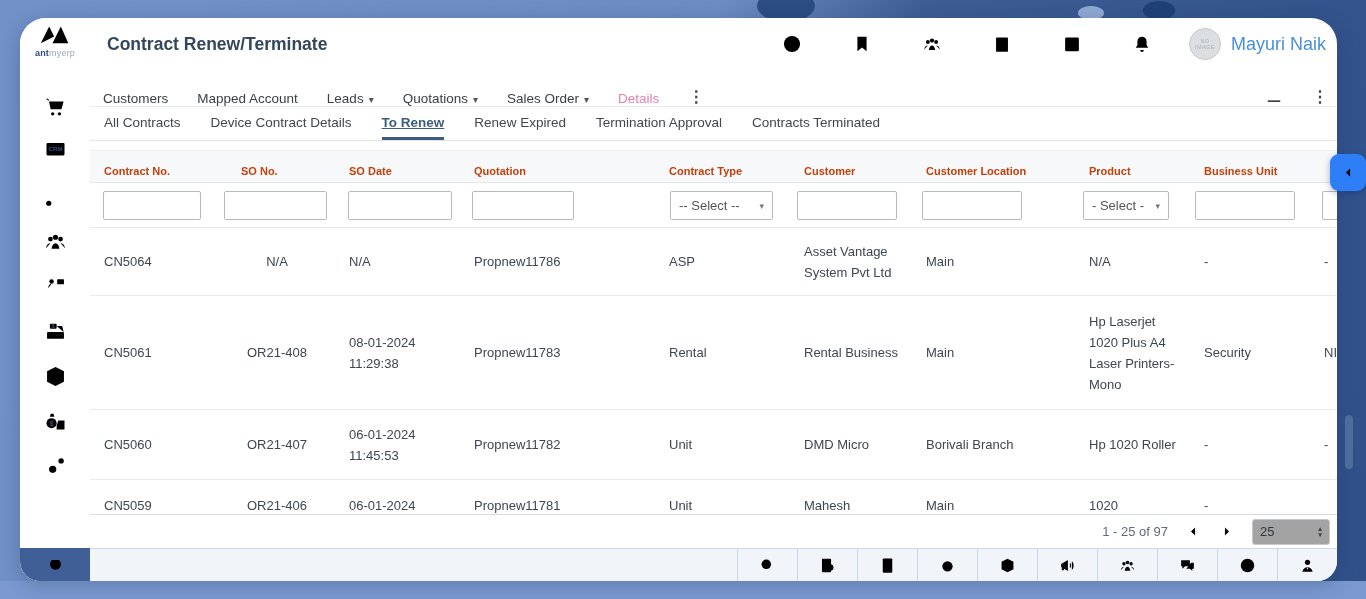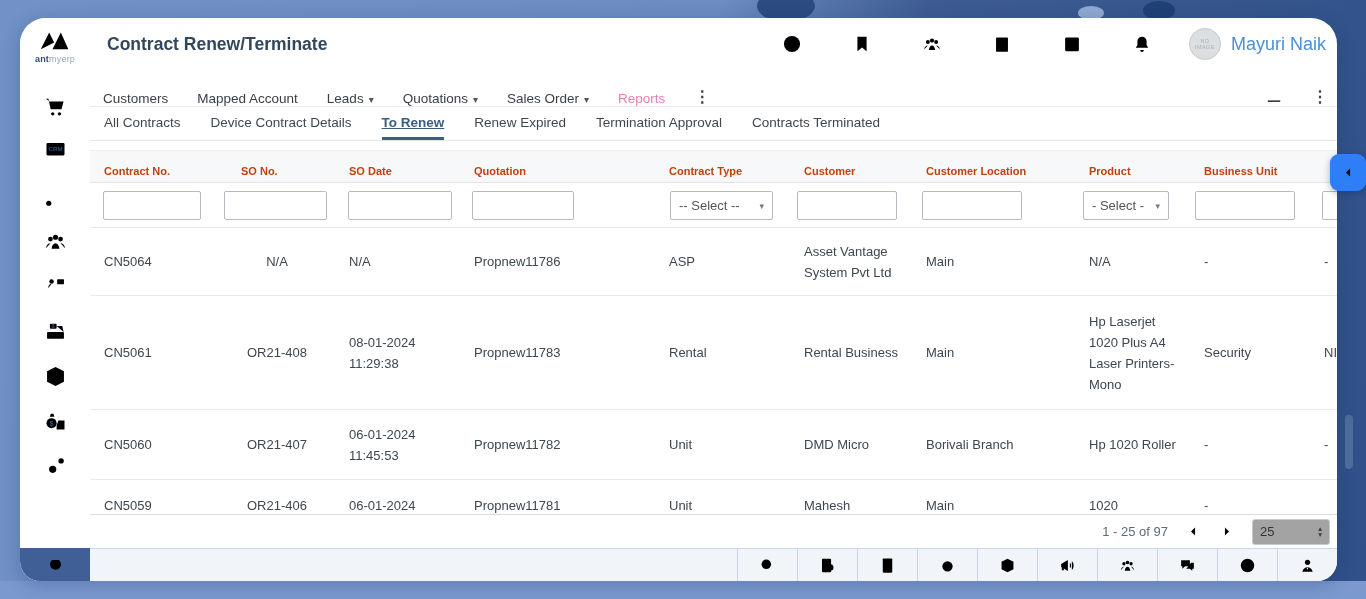--- a/index.html
+++ b/index.html
@@ -15,21 +15,21 @@
   .bump3 { left:1143px; top:1px; width:32px; height:19px; background:#1f4176; }
   .bottom-strip { position:absolute; left:0; top:581px; width:1366px; height:18px; background:#7b99cf; }
 
   
   .window { position:absolute; left:20px; top:18px; width:1317px; height:563px;
     background:#fff; border-radius:26px 26px 20px 20px; overflow:hidden;
     box-shadow:0 4px 18px rgba(20,40,80,.25); }
 
   
   .sidebar { position:absolute; left:0; top:0; width:70px; height:100%; background:#fff; }
-  .logo { height:66px; display:flex; flex-direction:column; align-items:center; padding-top:9px; color:#2b4a78; }
+  .logo { height:66px; display:flex; flex-direction:column; align-items:center; padding-top:3px; color:#2b4a78; }
   .logo-text { font-size:9px; margin-top:1px; letter-spacing:.2px; }
   .logo-text b { color:#2b4a78; font-weight:700; }
   .logo-text span { color:#9aa7b8; font-weight:400; }
   .side-item { height:45px; display:flex; align-items:center; justify-content:center; cursor:pointer; }
   .sic { width:27px; height:27px; color:#2f4e7c; }
   .power { position:absolute; bottom:0; left:0; width:70px; height:33px; background:#3f5f96;
     display:flex; align-items:center; justify-content:center; cursor:pointer; }
   .power svg { width:19px; height:19px; color:#e8eef7; }
 
   
@@ -326,21 +326,21 @@
         <span class="uname">Mayuri Naik</span>
       </div>
     </div>
 
     <nav class="mainnav">
       <span class="nav-item">Customers</span>
       <span class="nav-item">Mapped Account</span>
       <span class="nav-item"><span>Leads</span><span class="caret">▾</span></span>
       <span class="nav-item"><span>Quotations</span><span class="caret">▾</span></span>
       <span class="nav-item"><span>Sales Order</span><span class="caret">▾</span></span>
-      <span class="nav-item pink">Reports</span>
+      <span class="nav-item pink">Details</span>
       <span class="kebab">⋮</span>
       <span class="nav-right">
         <svg class="ic">
             <use href="#sym-download"></use>
           </svg>
         <span class="kebab">⋮</span>
       </span>
     </nav>
 
     <div class="subtabs">

